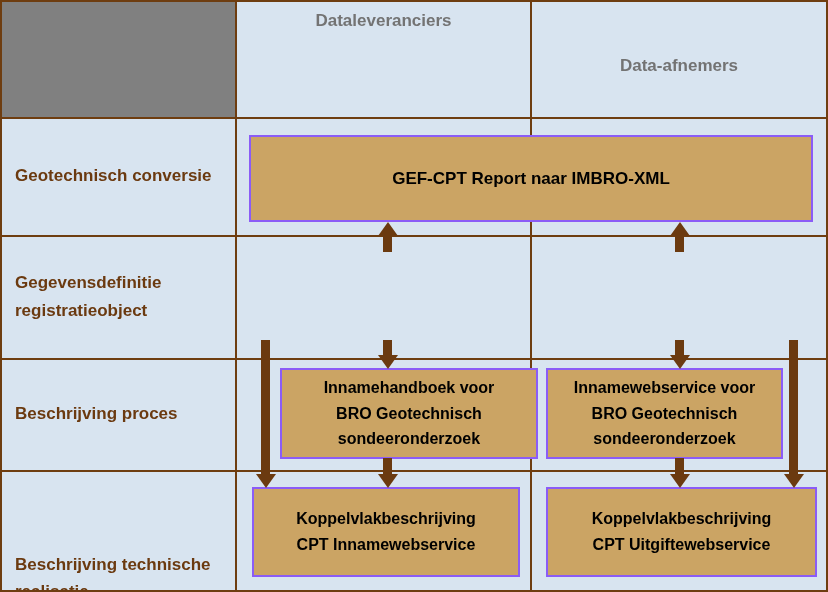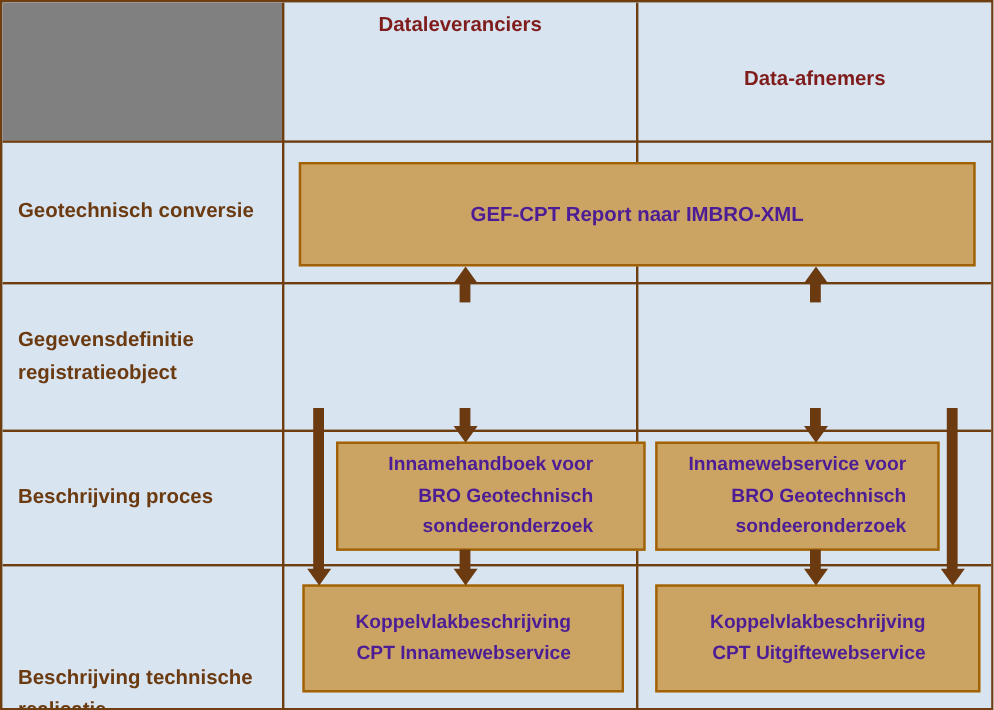--- a/index.html
+++ b/index.html
@@ -15,21 +15,21 @@
   .gridline { position:absolute; background:#6E3D10; z-index:2; }
   .v1 { left:233px; top:0; width:2px; height:588px; }
   .v2 { left:528px; top:0; width:2px; height:588px; }
   .h1 { left:0; top:115px; width:824px; height:2px; }
   .h2 { left:0; top:233px; width:824px; height:2px; }
   .h3 { left:0; top:356px; width:824px; height:2px; }
   .h4 { left:0; top:468px; width:824px; height:2px; }
 
   .col-header {
     position:absolute; top:9px; z-index:3;
-    color:#7f1d1d; font-weight:bold; font-size:17px;
+    color:#737373; font-weight:bold; font-size:17px;
     text-align:center;
   }
   .ch1 { left:235px; width:293px; }
   .ch2 { left:530px; width:294px;margin-top:45px; }
 
   .row-label {
     position:absolute; left:13px; width:212px; z-index:3;
     color:#6B3A10; font-weight:bold; font-size:17px;
     display:flex; align-items:center;
     line-height:1.6; white-space:pre-line;
@@ -38,21 +38,21 @@
   .rl2 { top:233px; height:123px; }
   .rl3 { top:356px; height:112px; }
   .rl4 { top:496px; height:118px;margin-top:21px; }
 
   .box {
     position:absolute; z-index:4; box-sizing:border-box;
     display:flex; align-items:center; justify-content:center;
     text-align:center; font-weight:bold; white-space:pre-line;
   }
   .box-tan {
-    background:#CBA464; border:2px solid #a16207; color:#4c1d95;text-align:right;
+    background:#CBA464; border:2px solid #8b5cf6; color:#000000;
   }
   .box-dark {
     background:#5D3711; border:2px solid #4A2A0C; color:#FFFFFF;
   }
   .b-gef   { left:247px; top:133px; width:564px; height:87px; font-size:17px; }
   .b-cat   { left:249px; top:249px; width:562px; height:90px; font-size:17px; }
   .b-inh   { left:278px; top:366px; width:258px; height:91px; font-size:16px; line-height:1.6; }
   .b-uih   { left:544px; top:366px; width:237px; height:91px; font-size:16px; line-height:1.6; }
   .b-kin   { left:250px; top:485px; width:268px; height:90px; font-size:16px; line-height:1.6; }
   .b-kui   { left:544px; top:485px; width:271px; height:90px; font-size:16px; line-height:1.6; }

